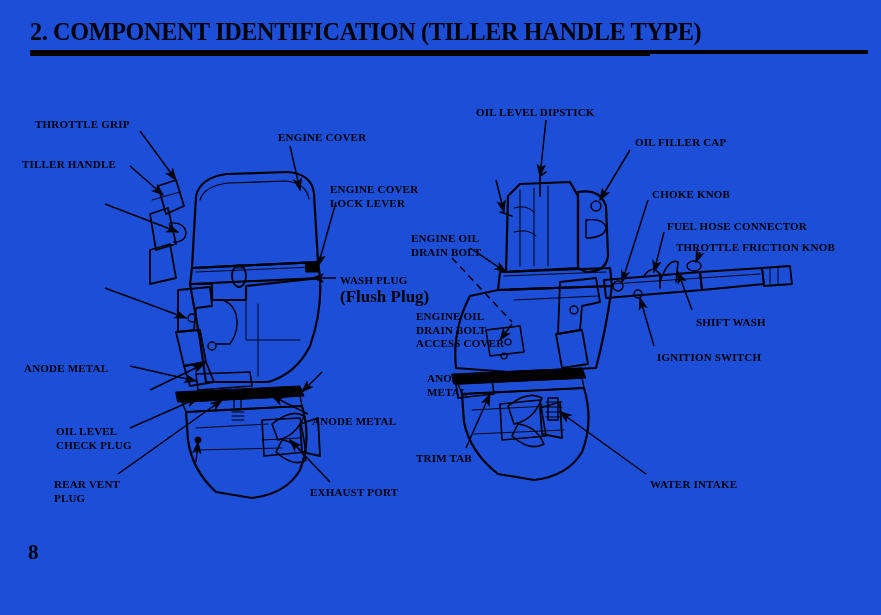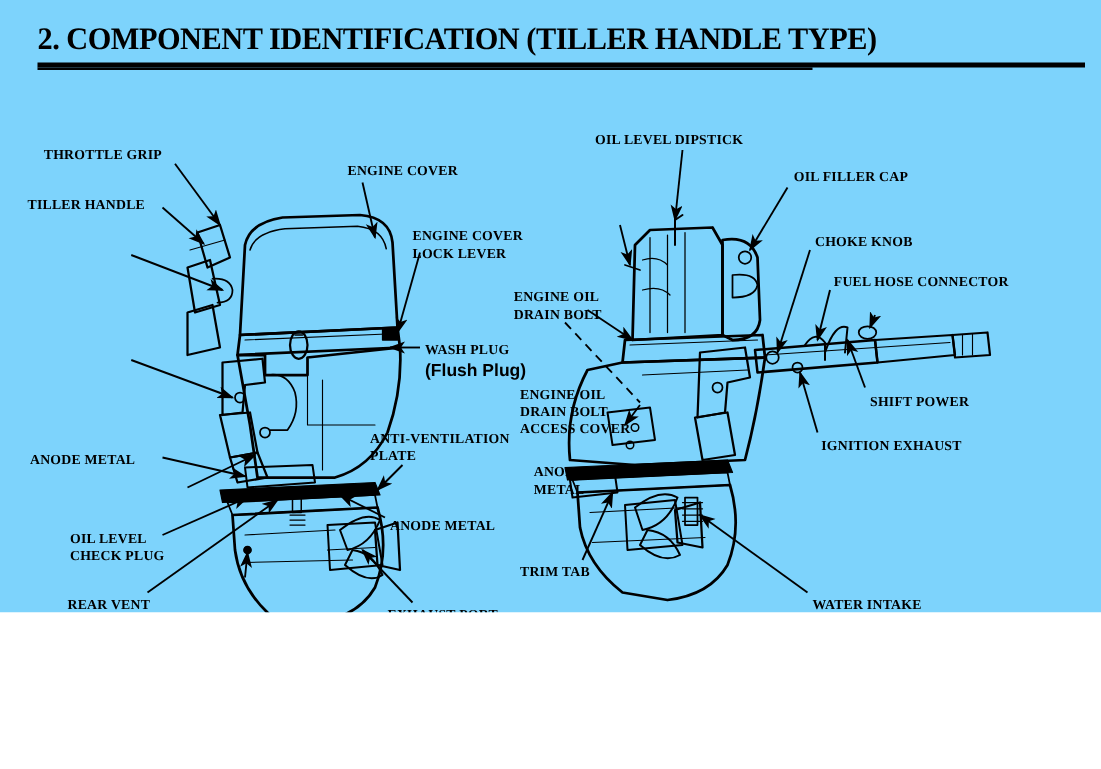--- a/index.html
+++ b/index.html
@@ -8,22 +8,22 @@
     padding: 0;
     background: #ffffff;
   }
   body {
     font-family: "Liberation Serif", "DejaVu Serif", serif;
     color: #000000;
   }
   #page {
     position: relative;
     width: 881px;
-    height: 490px;
-    background: #7dd3fc;
+    height: 615px;
+    background: #1d4ed8;
     overflow: hidden;
   }
   
   #header-title {
     position: absolute;
     left: 30px;
     top: 18px;
     font-family: "Liberation Serif", "DejaVu Serif", serif;
     font-weight: bold;
     font-size: 25px;
@@ -62,22 +62,22 @@
     position: absolute;
     font-family: Liberation Serif, serif;
     font-weight: bold;
     font-size: 11px;
     line-height: 13.5px;
     letter-spacing: 0.2px;
     white-space: pre;
     color: #000;
   }
   .label.sub {
-    font-family: Liberation Sans, sans-serif;
-    font-size: 14px;
+    font-family: Liberation Serif, serif;
+    font-size: 17px;
     letter-spacing: 0;
   }
   
   #art {
     position: absolute;
     left: 0;
     top: 0;
     width: 881px;
     height: 615px;
   }
@@ -279,34 +279,33 @@
 CHECK PLUG</div>
   <div class="label" style="left:54px;  top:478px;">REAR VENT
 PLUG</div>
   <div class="label" style="left:310px; top:486px;">EXHAUST PORT</div>
   <div class="label" style="left:312px; top:415px;">ANODE METAL</div>
   <div class="label" style="left:278px; top:131px;">ENGINE COVER</div>
   <div class="label" style="left:330px; top:183px;">ENGINE COVER
 LOCK LEVER</div>
   <div class="label" style="left:340px; top:274px;">WASH PLUG</div>
   <div class="label sub" style="left:340px; top:290px;">(Flush Plug)</div>
-  <div class="label" style="left:296px; top:345px;">ANTI-VENTILATION
-PLATE</div>
 
   <div class="label" style="left:476px; top:106px;">OIL LEVEL DIPSTICK</div>
   <div class="label" style="left:635px; top:136px;">OIL FILLER CAP</div>
   <div class="label" style="left:652px; top:188px;">CHOKE KNOB</div>
   <div class="label" style="left:667px; top:220px;">FUEL HOSE CONNECTOR</div>
+  <div class="label" style="left:676px; top:241px;">THROTTLE FRICTION KNOB</div>
   <div class="label" style="left:411px; top:232px;">ENGINE OIL
 DRAIN BOLT</div>
   <div class="label" style="left:416px; top:310px;">ENGINE OIL
 DRAIN BOLT
 ACCESS COVER</div>
-  <div class="label" style="left:696px; top:316px;">SHIFT POWER</div>
-  <div class="label" style="left:657px; top:351px;">IGNITION EXHAUST</div>
+  <div class="label" style="left:696px; top:316px;">SHIFT WASH</div>
+  <div class="label" style="left:657px; top:351px;">IGNITION SWITCH</div>
   <div class="label" style="left:427px; top:372px;">ANODE
 METAL</div>
   <div class="label" style="left:416px; top:452px;">TRIM TAB</div>
   <div class="label" style="left:650px; top:478px;text-align:right;">WATER INTAKE</div>
 
   <div id="page-number">8</div>
 
 </div>
 
 </body></html>

